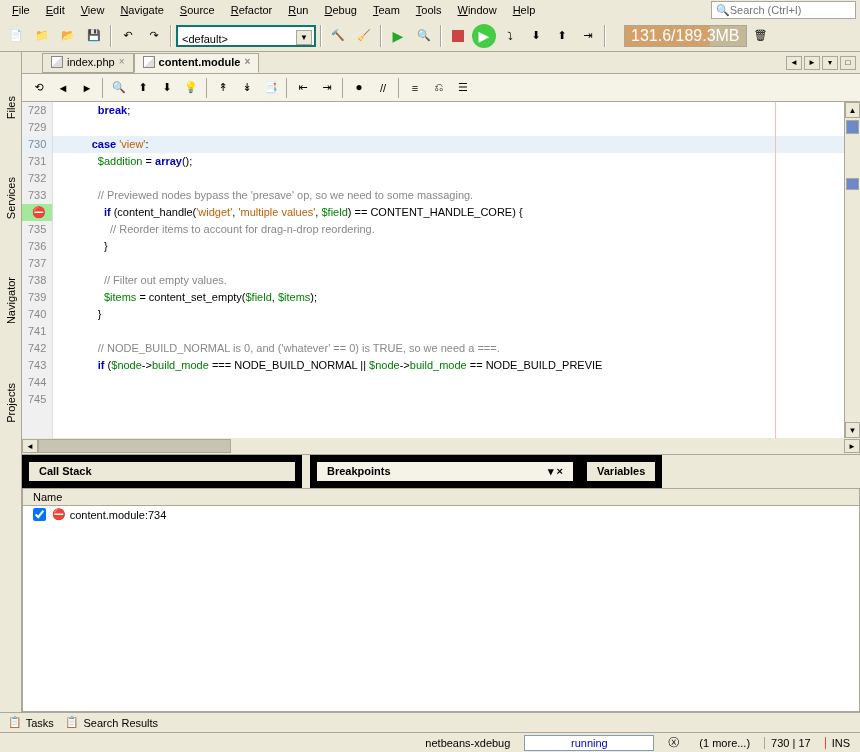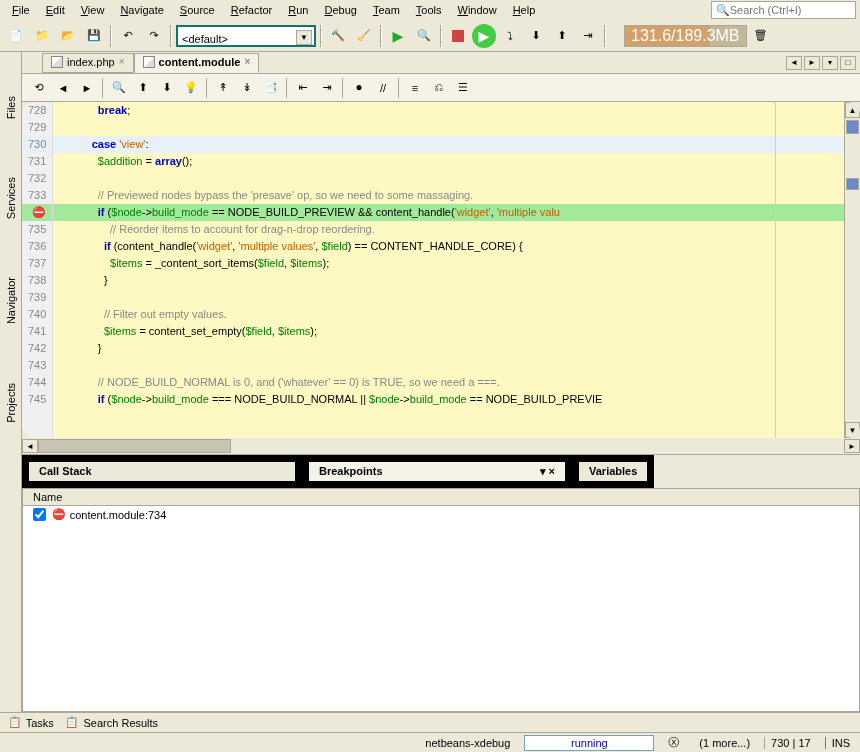--- a/index.html
+++ b/index.html
@@ -27,21 +27,21 @@
 .tab { display: flex; gap: 4px; padding: 2px 8px; border: 1px solid #aca899; background: #ece9d8; cursor: pointer; height: 20px; }
 .tab.active { background: #f5f3e8; border-bottom: 1px solid #f5f3e8; font-weight: bold; }
 .tab-close { font-size: 10px; color: #888; cursor: pointer; }
 .tab-nav { margin-left: auto; display: flex; gap: 2px; padding-right: 4px; }
 .tab-nav-btn { width: 16px; height: 14px; border: 1px solid #aca899; background: #ece9d8; display: flex; align-items: center; justify-content: center; font-size: 8px; cursor: pointer; }
 
 .editor-toolbar { display: flex; align-items: center; height: 28px; background: #f5f3e8; padding: 2px 6px; gap: 2px; border-bottom: 1px solid #aca899; }
 .et-btn { width: 22px; height: 22px; display: flex; align-items: center; justify-content: center; cursor: pointer; }
 .et-sep { width: 2px; height: 20px; border-left: 1px solid #aca899; margin: 0 2px; }
 
-.editor-wrap { flex: 1; display: flex; background: #fef9c3; position: relative; min-height: 0; overflow: hidden; border-radius: 13px; }
+.editor-wrap { flex: 1; display: flex; background: #ffffff; position: relative; min-height: 0; overflow: hidden; }
 .editor { flex: 1; display: flex; font-family: 'Courier New', monospace; font-size: 13px; overflow: auto; }
 .gutter { background: #f0f0f0; text-align: right; color: #888; border-right: 1px solid #ddd; user-select: none; }
 .gutter-line { padding: 0 6px; height: 17px; line-height: 17px; }
 .code { flex: 1; position: relative; }
 .code-line { height: 17px; line-height: 17px; white-space: pre; padding-left: 20px; }
 .line-current { background: #e8f0f8; }
 .line-break { background: #a4e89c; }
 .margin-line { position: absolute; left: 722px; top: 0; bottom: 0; width: 1px; background: #f0c0c0; }
 
 .kw { color: #0000c0; font-weight: bold; }
@@ -207,24 +207,22 @@
             <div class="gutter-line">745</div>
           </div>
         <div class="code" id="code">
             <div class="margin-line"></div>
             <div class="code-line">        <span class="kw">break</span>;</div>
             <div class="code-line"></div>
             <div class="code-line line-current">      <span class="kw">case </span><span class="str">'view'</span>:</div>
             <div class="code-line">        <span class="var">$addition</span> = <span class="kw">array</span>();</div>
             <div class="code-line"></div>
             <div class="code-line">        <span class="cmt">// Previewed nodes bypass the 'presave' op, so we need to some massaging.</span></div>
-            <div class="code-line line-break">        <span class="kw">if </span>(<span class="var">$node</span>-&gt;<span class="var">build_mode</span> == NODE_BUILD_PREVIEW &amp;&amp; content_handle(<span class="str">'widget'</span>, <span class="str">'multiple valu</span></div>
+            <div class="code-line">          <span class="kw">if </span>(content_handle(<span class="str">'widget'</span>, <span class="str">'multiple values'</span>, <span class="var">$field</span>) == CONTENT_HANDLE_CORE) {</div>
             <div class="code-line">            <span class="cmt">// Reorder items to account for drag-n-drop reordering.</span></div>
-            <div class="code-line">          <span class="kw">if </span>(content_handle(<span class="str">'widget'</span>, <span class="str">'multiple values'</span>, <span class="var">$field</span>) == CONTENT_HANDLE_CORE) {</div>
-            <div class="code-line">            <span class="var">$items</span> = _content_sort_items(<span class="var">$field</span>, <span class="var">$items</span>);</div>
             <div class="code-line">          }</div>
             <div class="code-line"></div>
             <div class="code-line">          <span class="cmt">// Filter out empty values.</span></div>
             <div class="code-line">          <span class="var">$items</span> = content_set_empty(<span class="var">$field</span>, <span class="var">$items</span>);</div>
             <div class="code-line">        }</div>
             <div class="code-line"></div>
             <div class="code-line">        <span class="cmt">// NODE_BUILD_NORMAL is 0, and ('whatever' == 0) is TRUE, so we need a ===.</span></div>
             <div class="code-line">        <span class="kw">if </span>(<span class="var">$node</span>-&gt;<span class="var">build_mode</span> === NODE_BUILD_NORMAL || <span class="var">$node</span>-&gt;<span class="var">build_mode</span> == NODE_BUILD_PREVIE</div>
           </div>
       </div>
@@ -239,21 +237,21 @@
       <div class="sb-arrow">◄</div>
       <div class="hscroll-track">
           <div class="hscroll-thumb" style="left:0;width:24%"></div>
         </div>
       <div class="sb-arrow">►</div>
     </div>
 
     <div class="panels">
       <div class="panel-tabs" id="panel-tabs">
           <div class="panel-tab" style="width: 280px;"><span class="panel-tab-title">Call Stack</span></div>
-          <div class="panel-tab active" style="width: 270px;"><span class="panel-tab-title">Breakpoints</span> <span style="float:right">▾ ×</span></div>
+          <div class="panel-tab active" style="width: 270px; margin-left: 8px;"><span class="panel-tab-title">Breakpoints</span> <span style="float:right">▾ ×</span></div>
           <div class="panel-tab" style="width: auto;"><span class="panel-tab-title">Variables</span></div>
         </div>
       <div class="panel-body">
         <div class="bp-header">
           <span>Name</span>
         </div>
         <div id="bp-rows">
             <div class="bp-row">
               <input type="checkbox" checked="" style="">
               <span style="color:#c44">⛔</span>

